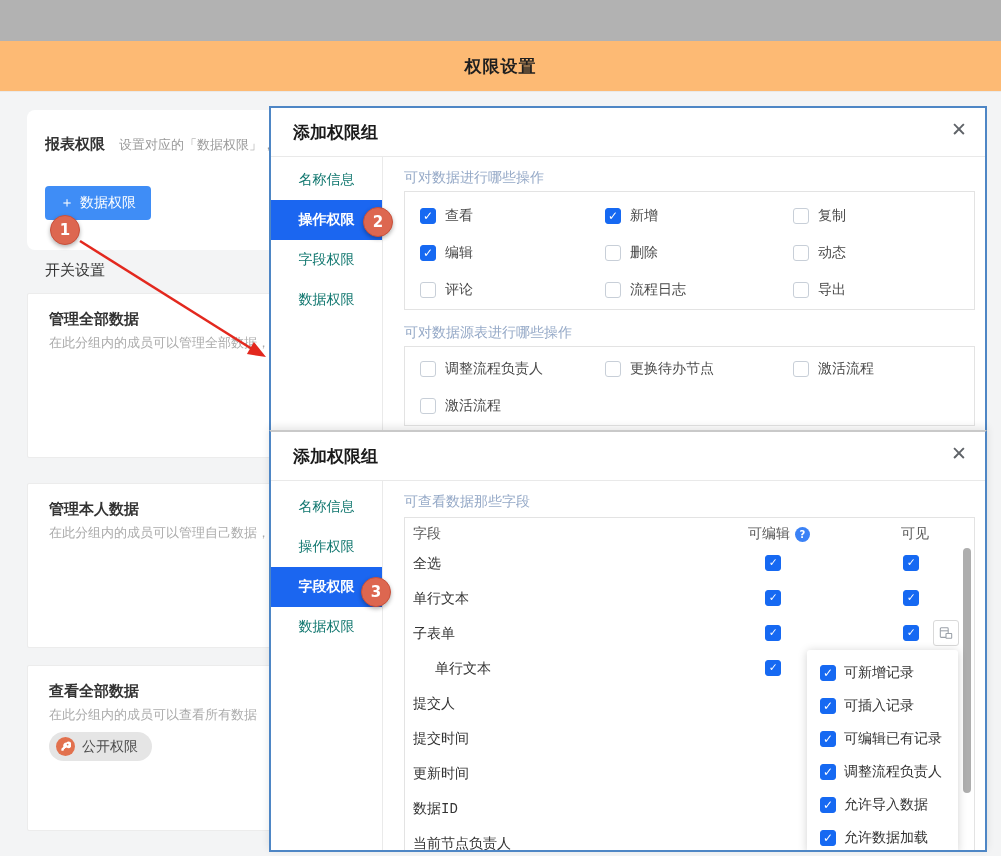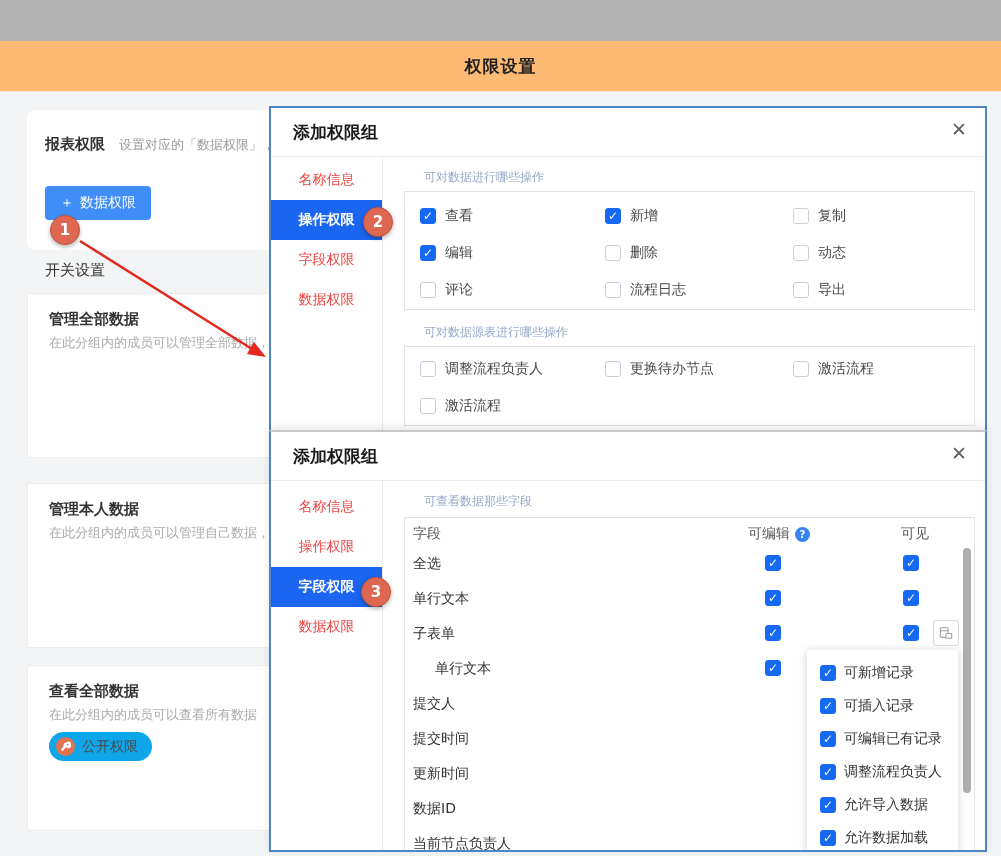--- a/index.html
+++ b/index.html
@@ -20,58 +20,58 @@
   .rp-desc  { font-size:13px; color:#9b9b9b; }
   .btn-primary { position:absolute; left:18px; top:76px; height:34px; padding:0 15px; background:#3f8df6;
                  border:none; border-radius:4px; color:#fff; font-size:14px; display:flex; align-items:center;
                  gap:6px; cursor:pointer; font-family:inherit; }
   .switch-label { position:absolute; left:45px; top:261px; font-size:15px; color:#333; }
   .lcard { position:absolute; left:27px; width:420px; background:#fff; border:1px solid #ececec; border-radius:2px; }
   .lcard .t { position:absolute; left:21px; top:16px; font-size:15px; font-weight:700; color:#333; }
   .lcard .d { position:absolute; left:21px; top:40px; width:390px; font-size:13px; color:#ababab;
               white-space:nowrap; overflow:hidden; }
   .tag-pill { position:absolute; left:21px; top:66px; display:inline-flex; align-items:center; gap:7px;
-              background:#0ea5e9; border-radius:16px; padding:5px 14px 5px 7px; font-size:14px; color:#4a4a4a; }
+              background:#e5e5e5; border-radius:16px; padding:5px 14px 5px 7px; font-size:14px; color:#4a4a4a; }
   .tag-ic { width:19px; height:19px; border-radius:50%; background:#e2714e; display:flex;
             align-items:center; justify-content:center; }
   .tag-ic svg { width:11px; height:11px; }
 
   
   .num-badge { position:absolute; width:30px; height:30px; border-radius:50%; background:#dd6750;
                border:1px solid #c8503b; color:#fff; font-size:15px; font-weight:700; display:flex;
                align-items:center; justify-content:center; z-index:40; box-shadow:0 2px 4px rgba(0,0,0,.3); }
   .arrow-svg { position:absolute; left:0; top:0; z-index:30; pointer-events:none; }
 
   
   .modal { position:absolute; background:#fff; border:2px solid #4e86c5; }
   .m-header { position:absolute; left:0; top:0; right:0; height:49px; border-bottom:1px solid #e9e9e9; }
   .m-title  { position:absolute; left:22px; top:13px; font-size:17px; font-weight:600; color:#1a1a1a; }
   .m-close  { position:absolute; right:18px; top:12px; font-size:19px; color:#5f6368; cursor:pointer; line-height:1; }
   .m-sidebar{ position:absolute; left:0; width:112px; border-right:1px solid #eaeaea; }
-  .tab { height:40px; display:flex; align-items:center; justify-content:center; font-size:14px; color:#ef4444; cursor:pointer; }
+  .tab { height:40px; display:flex; align-items:center; justify-content:center; font-size:14px; color:#0f766e; cursor:pointer; }
   .tab.active { background:#1b66f0; color:#fff; font-weight:700; }
-  .sec-label { position:absolute; font-size:12px; color:#95a9c7;margin-left:20px; }
+  .sec-label { position:absolute; font-size:14px; color:#95a9c7; }
   .opt-box { position:absolute; border:1px solid #e3e3e3; background:#fff; }
   .opt-grid { display:grid; grid-template-columns:185px 188px auto; padding:6px 0 0 15px; }
   .opt { height:36px; display:flex; align-items:center; gap:9px; font-size:14px; color:#4a4a4a; }
 
   
   .cb { width:16px; height:16px; border:1px solid #c8cfd8; border-radius:3px; background:#fff;
         display:inline-flex; align-items:center; justify-content:center; flex:none; cursor:pointer; }
   .cb.on { background:#1669f2; border-color:#1669f2; color:#fff; font-size:12px; font-weight:700; line-height:1; }
 
   
   .ftable { position:absolute; border:1px solid #e3e3e3; background:#fff; overflow:hidden; }
   .ft-header { position:relative; height:28px; font-size:14px; color:#595959; }
   .ft-header .h-field { position:absolute; left:8px; top:7px; }
   .ft-header .h-edit  { position:absolute; left:343px; top:7px; display:flex; gap:5px; align-items:center; }
   .ft-header .h-vis   { position:absolute; left:496px; top:7px; }
   .help-ic { width:15px; height:15px; border-radius:50%; background:#3b82f6; color:#fff; font-size:10px;
              font-weight:700; display:inline-flex; align-items:center; justify-content:center; }
-  .frow { position:relative; height:35px; font-size:14px; color:#333; }
+  .frow { position:relative; height:35px; font-size:14px; color:#333;font-family:Liberation Mono, monospace; }
   .frow .fname { position:absolute; left:8px; top:9px; white-space:nowrap; }
   .frow .fname.ind { left:30px; }
   .frow .cb { position:absolute; top:9px; }
   .frow .cb.c-edit { left:360px; }
   .frow .cb.c-vis  { left:498px; }
   .act-btn { position:absolute; left:528px; top:4px; width:26px; height:26px; border:1px solid #d9d9d9;
              border-radius:3px; background:#fff; display:flex; align-items:center; justify-content:center; cursor:pointer; }
   .scrollbar { position:absolute; right:3px; width:8px; border-radius:4px; background:#aeaeae; }
 
   

